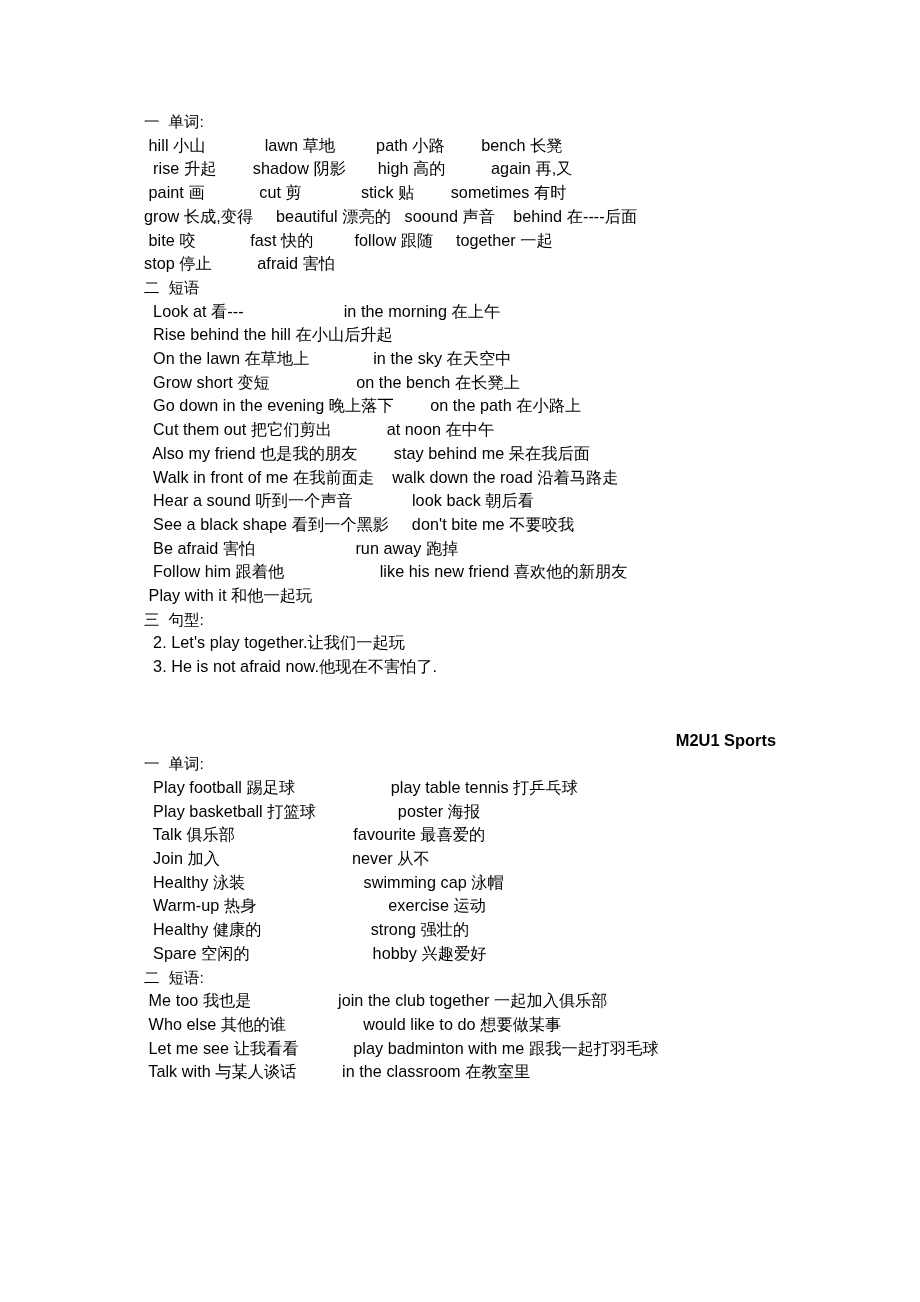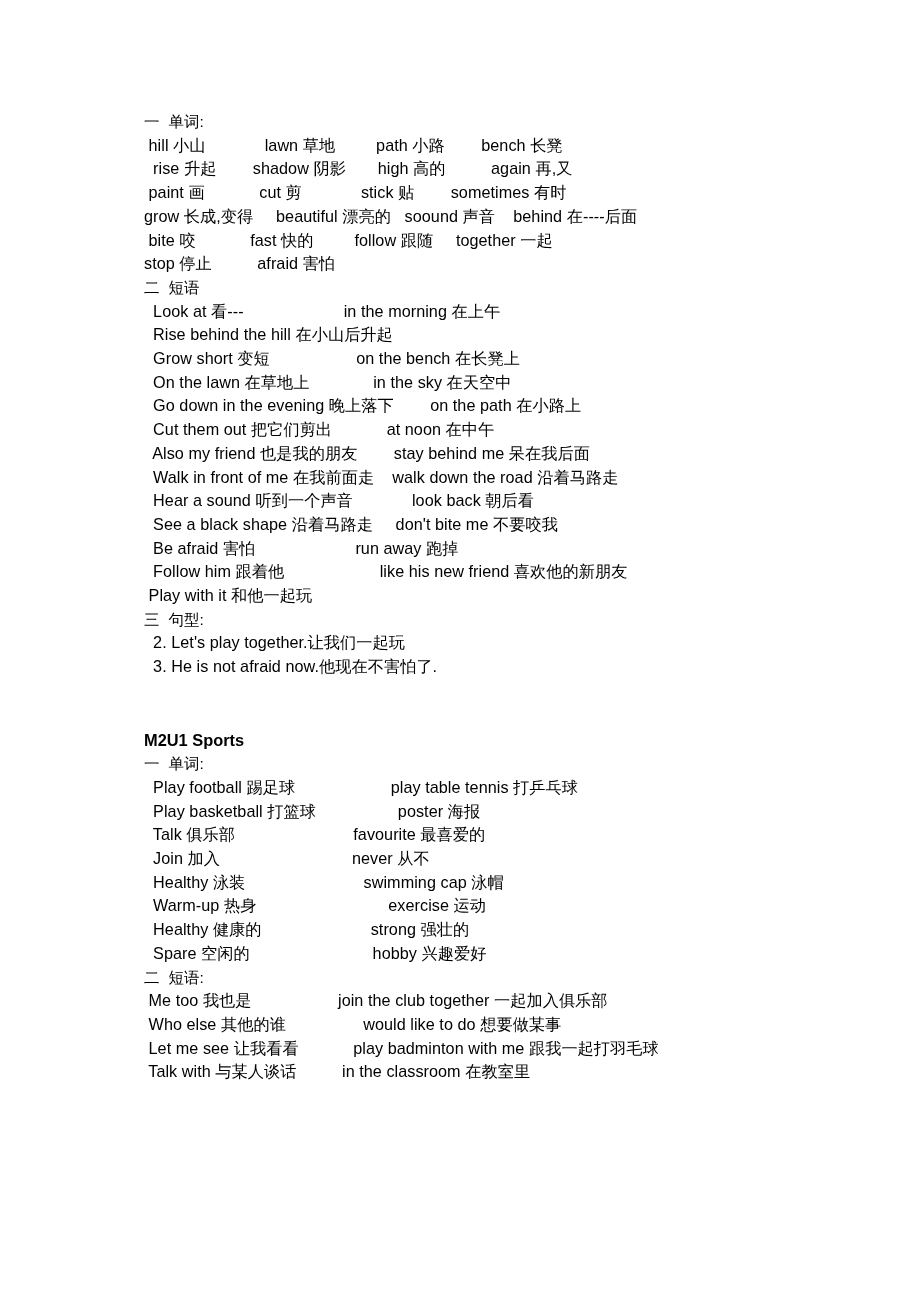--- a/index.html
+++ b/index.html
@@ -43,21 +43,21 @@
   .line {
     font-size: 16.2px;
     line-height: 23.7px;
     white-space: pre;
     margin: 0;
     letter-spacing: 0.05px;
   }
   .title {
     font-size: 16.4px;
     font-weight: bold;
-    text-align: left;
+    text-align: right;
     line-height: 23.7px;
     margin: 0;
     white-space: pre;
     width: 632px;
   }
   .spacer-sm { height: 23.7px; }
   .spacer-md { height: 26px; }
 </style>
 </head>
 <body>
@@ -69,28 +69,28 @@
     <div class="line"> hill 小山             lawn 草地         path 小路        bench 长凳</div>
     <div class="line">  rise 升起        shadow 阴影       high 高的          again 再,又</div>
     <div class="line"> paint 画            cut 剪             stick 贴        sometimes 有时</div>
     <div class="line">grow 长成,变得     beautiful 漂亮的   soound 声音    behind 在----后面</div>
     <div class="line"> bite 咬            fast 快的         follow 跟随     together 一起</div>
     <div class="line">stop 停止          afraid 害怕</div>
 
     <div class="sec-head">二  短语</div>
     <div class="line">  Look at 看---                      in the morning 在上午</div>
     <div class="line">  Rise behind the hill 在小山后升起</div>
+    <div class="line">  On the lawn 在草地上              in the sky 在天空中</div>
     <div class="line">  Grow short 变短                   on the bench 在长凳上</div>
-    <div class="line">  On the lawn 在草地上              in the sky 在天空中</div>
     <div class="line">  Go down in the evening 晚上落下        on the path 在小路上</div>
     <div class="line">  Cut them out 把它们剪出            at noon 在中午</div>
     <div class="line">  Also my friend 也是我的朋友        stay behind me 呆在我后面</div>
     <div class="line">  Walk in front of me 在我前面走    walk down the road 沿着马路走</div>
     <div class="line">  Hear a sound 听到一个声音             look back 朝后看</div>
-    <div class="line">  See a black shape 沿着马路走     don't bite me 不要咬我</div>
+    <div class="line">  See a black shape 看到一个黑影     don't bite me 不要咬我</div>
     <div class="line">  Be afraid 害怕                      run away 跑掉</div>
     <div class="line">  Follow him 跟着他                     like his new friend 喜欢他的新朋友</div>
     <div class="line"> Play with it 和他一起玩</div>
 
     <div class="sec-head">三  句型:</div>
     <div class="line">  2. Let's play together.让我们一起玩</div>
     <div class="line">  3. He is not afraid now.他现在不害怕了.</div>
 
     <div class="spacer-sm"></div>
     <div class="spacer-md"></div>

